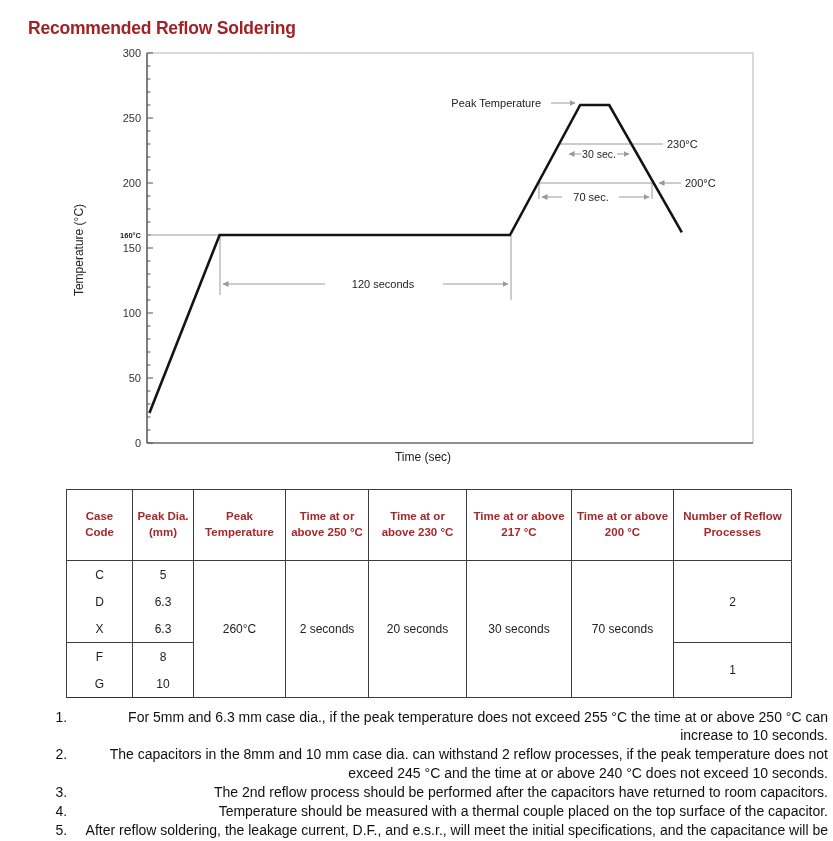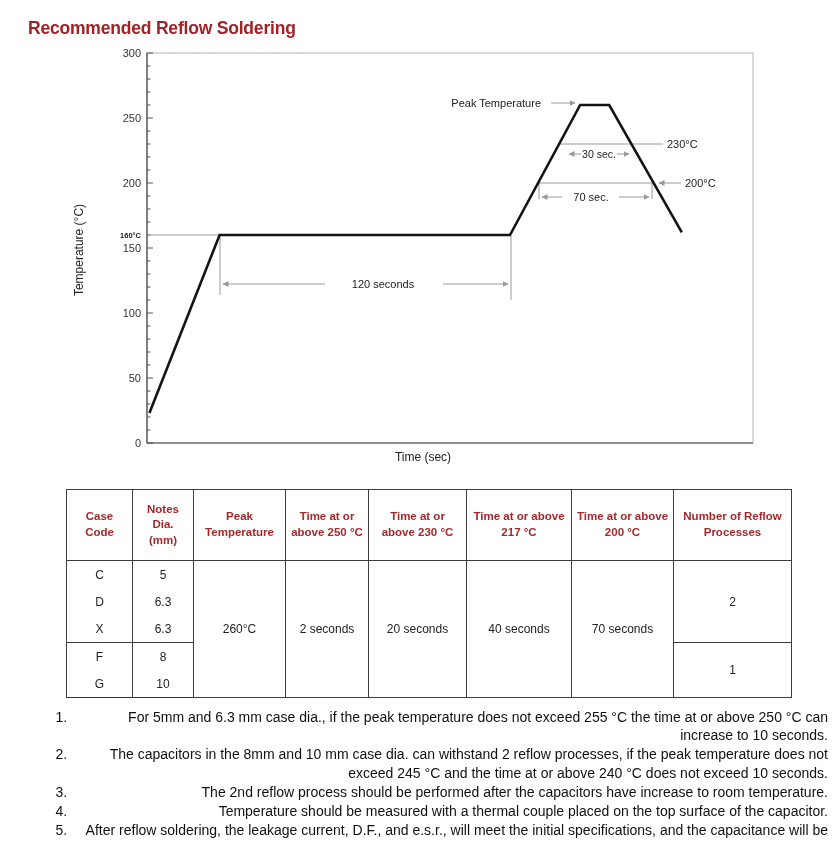--- a/index.html
+++ b/index.html
@@ -125,21 +125,21 @@
       <col style="width:83px">
     <col style="width:98px">
       <col style="width:105px">
       <col style="width:102px">
       <col style="width:118px">
   </colgroup>
   <thead>
     <tr>
       <th>Case
 Code</th>
-      <th>Notes Dia.
+      <th>Peak Dia.
 (mm)</th>
       <th>Peak
 Temperature</th>
       <th>Time at or
 above 250 °C</th>
       <th>Time at or
 above 230 °C</th>
       <th>Time at or above
 217 °C</th>
       <th>Time at or above
@@ -148,21 +148,21 @@
 Processes</th>
     </tr>
   </thead>
   <tbody>
     <tr>
       <td class="open">C</td>
       <td class="open">5</td>
       <td rowspan="5">260°C</td>
       <td rowspan="5">2 seconds</td>
       <td rowspan="5">20 seconds</td>
-      <td rowspan="5">40 seconds</td>
+      <td rowspan="5">30 seconds</td>
       <td rowspan="5">70 seconds</td>
       <td rowspan="3">2</td>
     </tr>
     <tr>
       <td class="open">D</td>
       <td class="open">6.3</td>
     </tr>
     <tr>
       <td class="open">X</td>
       <td class="open">6.3</td>
@@ -176,17 +176,17 @@
       <td class="open">G</td>
       <td class="open">10</td>
     </tr>
   </tbody>
 </table>
 
 <div class="notes">
   <ol>
     <li>For 5mm and 6.3 mm case dia., if the peak temperature does not exceed 255 °C the time at or above 250 °C can increase to 10 seconds.</li>
     <li>The capacitors in the 8mm and 10 mm case dia. can withstand 2 reflow processes, if the peak temperature does not exceed 245 °C and the time at or above 240 °C does not exceed 10 seconds.</li>
-    <li>The 2nd reflow process should be performed after the capacitors have increase to room temperature.</li>
+    <li>The 2nd reflow process should be performed after the capacitors have returned to room capacitors.</li>
     <li>Temperature should be measured with a thermal couple placed on the top surface of the capacitor.</li>
     <li>After reflow soldering, the leakage current, D.F., and e.s.r., will meet the initial specifications, and the capacitance will be within ±25% of the initial measured value when measured at room conditions.</li>
   </ol>
 </div>
 
 </body></html>

